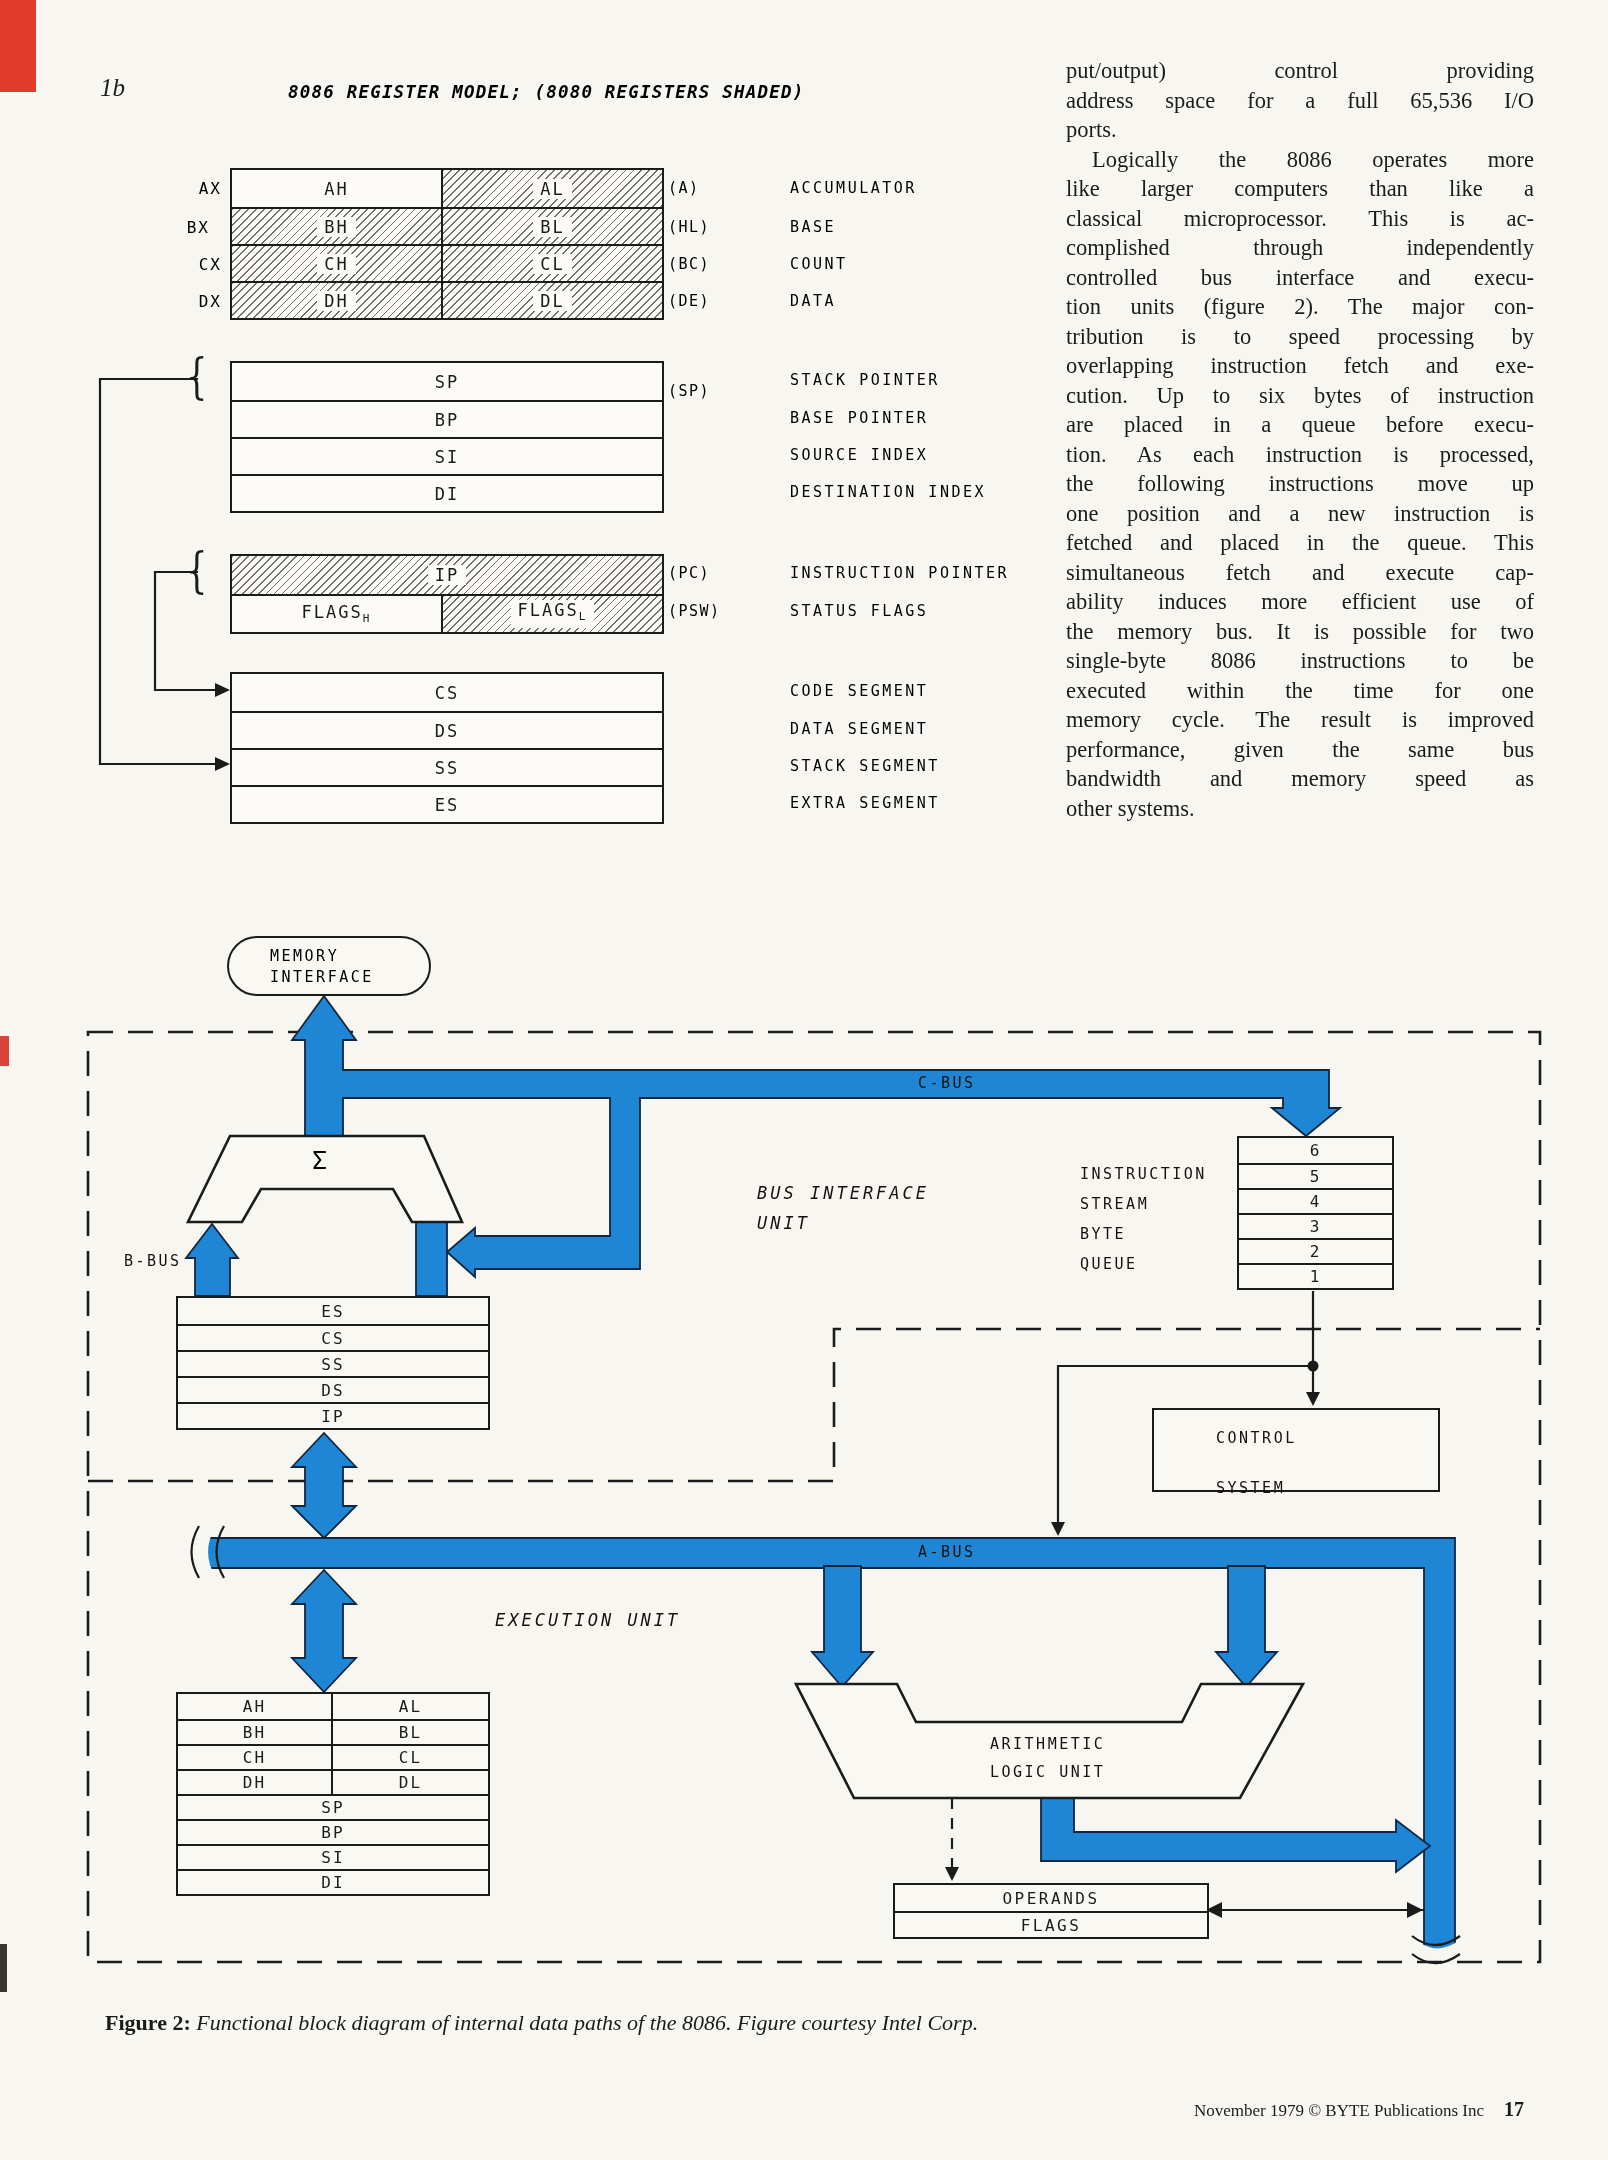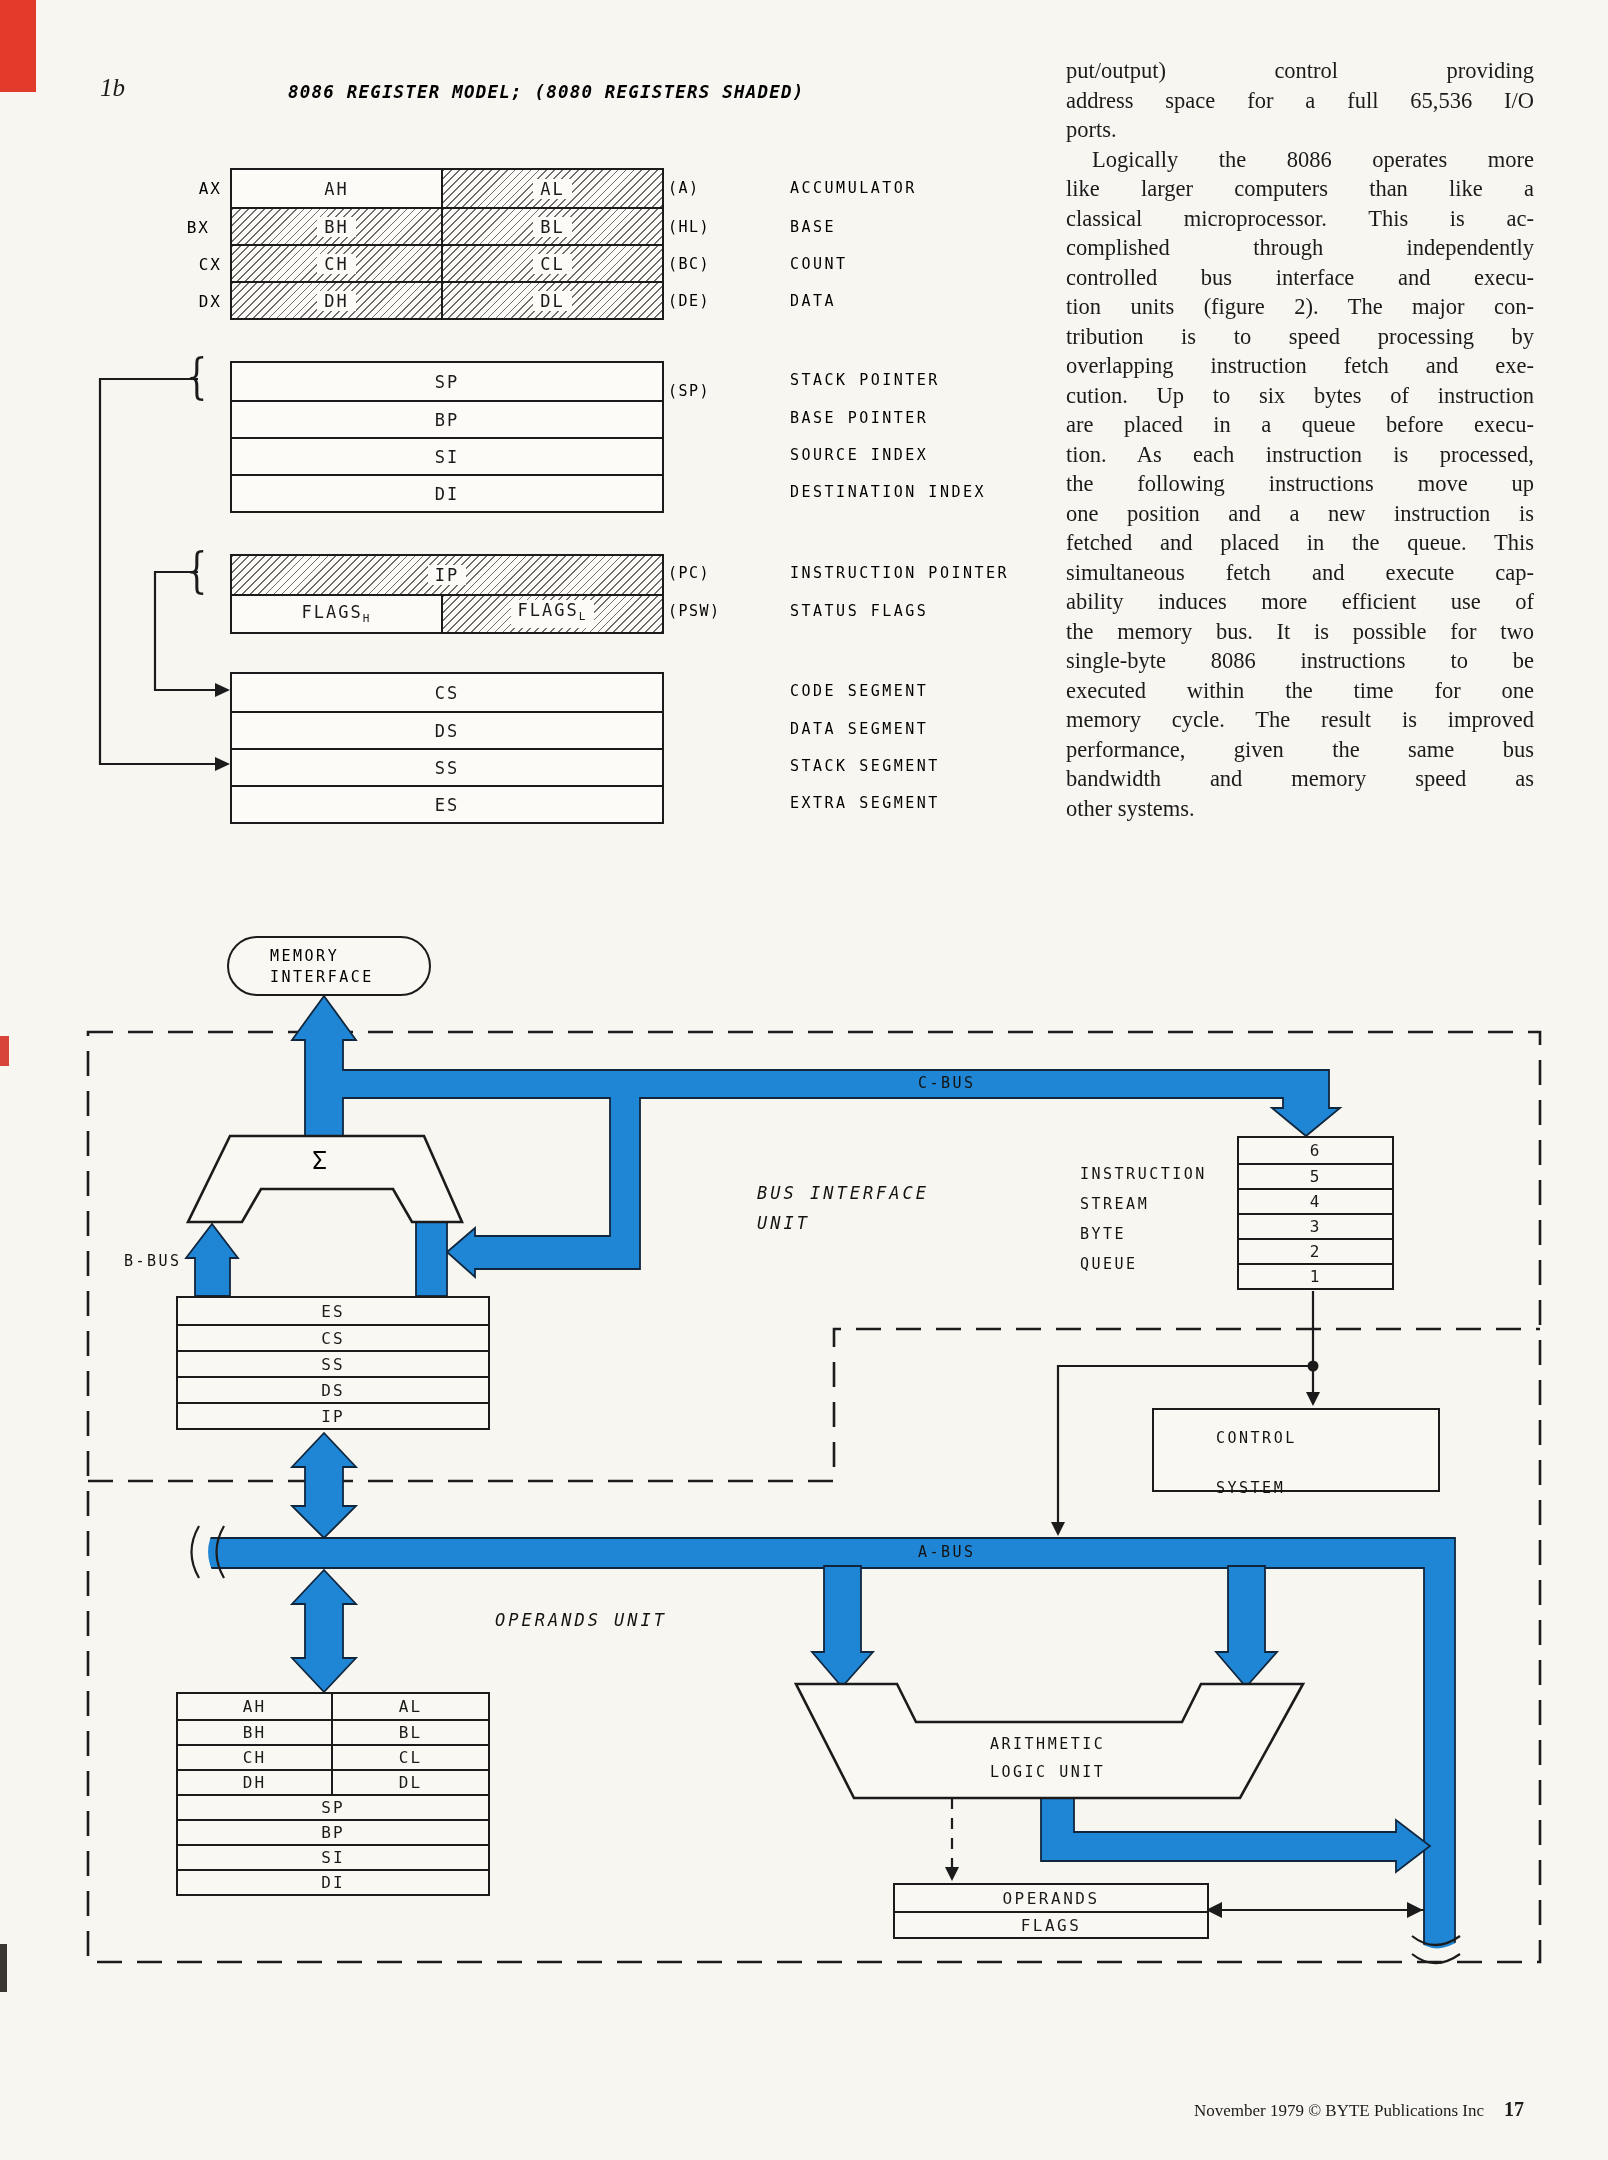--- a/index.html
+++ b/index.html
@@ -388,26 +388,29 @@
           <span>FLAGS</span>
         </div>
       </div>
   </div>
 
   <div class="abs dlab" style="left:918px;top:1074px;">C-BUS</div>
   <div class="abs dlab" style="left:124px;top:1252px;">B-BUS</div>
   <div class="abs dlab" style="left:918px;top:1543px;text-align:center;">A-BUS</div>
   <div class="abs dlab it" style="left:757px;top:1183px;">BUS INTERFACE</div>
   <div class="abs dlab it" style="left:757px;top:1213px;">UNIT</div>
-  <div class="abs dlab it" style="left:495px;top:1610px;">OPERANDS UNIT</div>
+  <div class="abs dlab it" style="left:495px;top:1610px;">EXECUTION UNIT</div>
   <div class="abs dlab" style="left:1080px;top:1165px;">INSTRUCTION</div>
   <div class="abs dlab" style="left:1080px;top:1195px;">STREAM</div>
   <div class="abs dlab" style="left:1080px;top:1225px;">BYTE</div>
   <div class="abs dlab" style="left:1080px;top:1255px;">QUEUE</div>
   <div class="abs dlab" style="left:990px;top:1735px;">ARITHMETIC</div>
   <div class="abs dlab" style="left:990px;top:1763px;">LOGIC UNIT</div>
 
+  <div class="abs caption" style="left:105px;top:2010px;">
+    <span class="fig">Figure 2:</span><span class="ct"> Functional block diagram of internal data paths of the 8086. Figure courtesy Intel Corp.</span>
+  </div>
 
   <div class="abs footer" style="left:1000px;top:2098px;width:524px;">
     <span>November 1979 © BYTE Publications Inc</span><span class="pg">17</span>
   </div>
 
 </div>
 
 </body></html>

